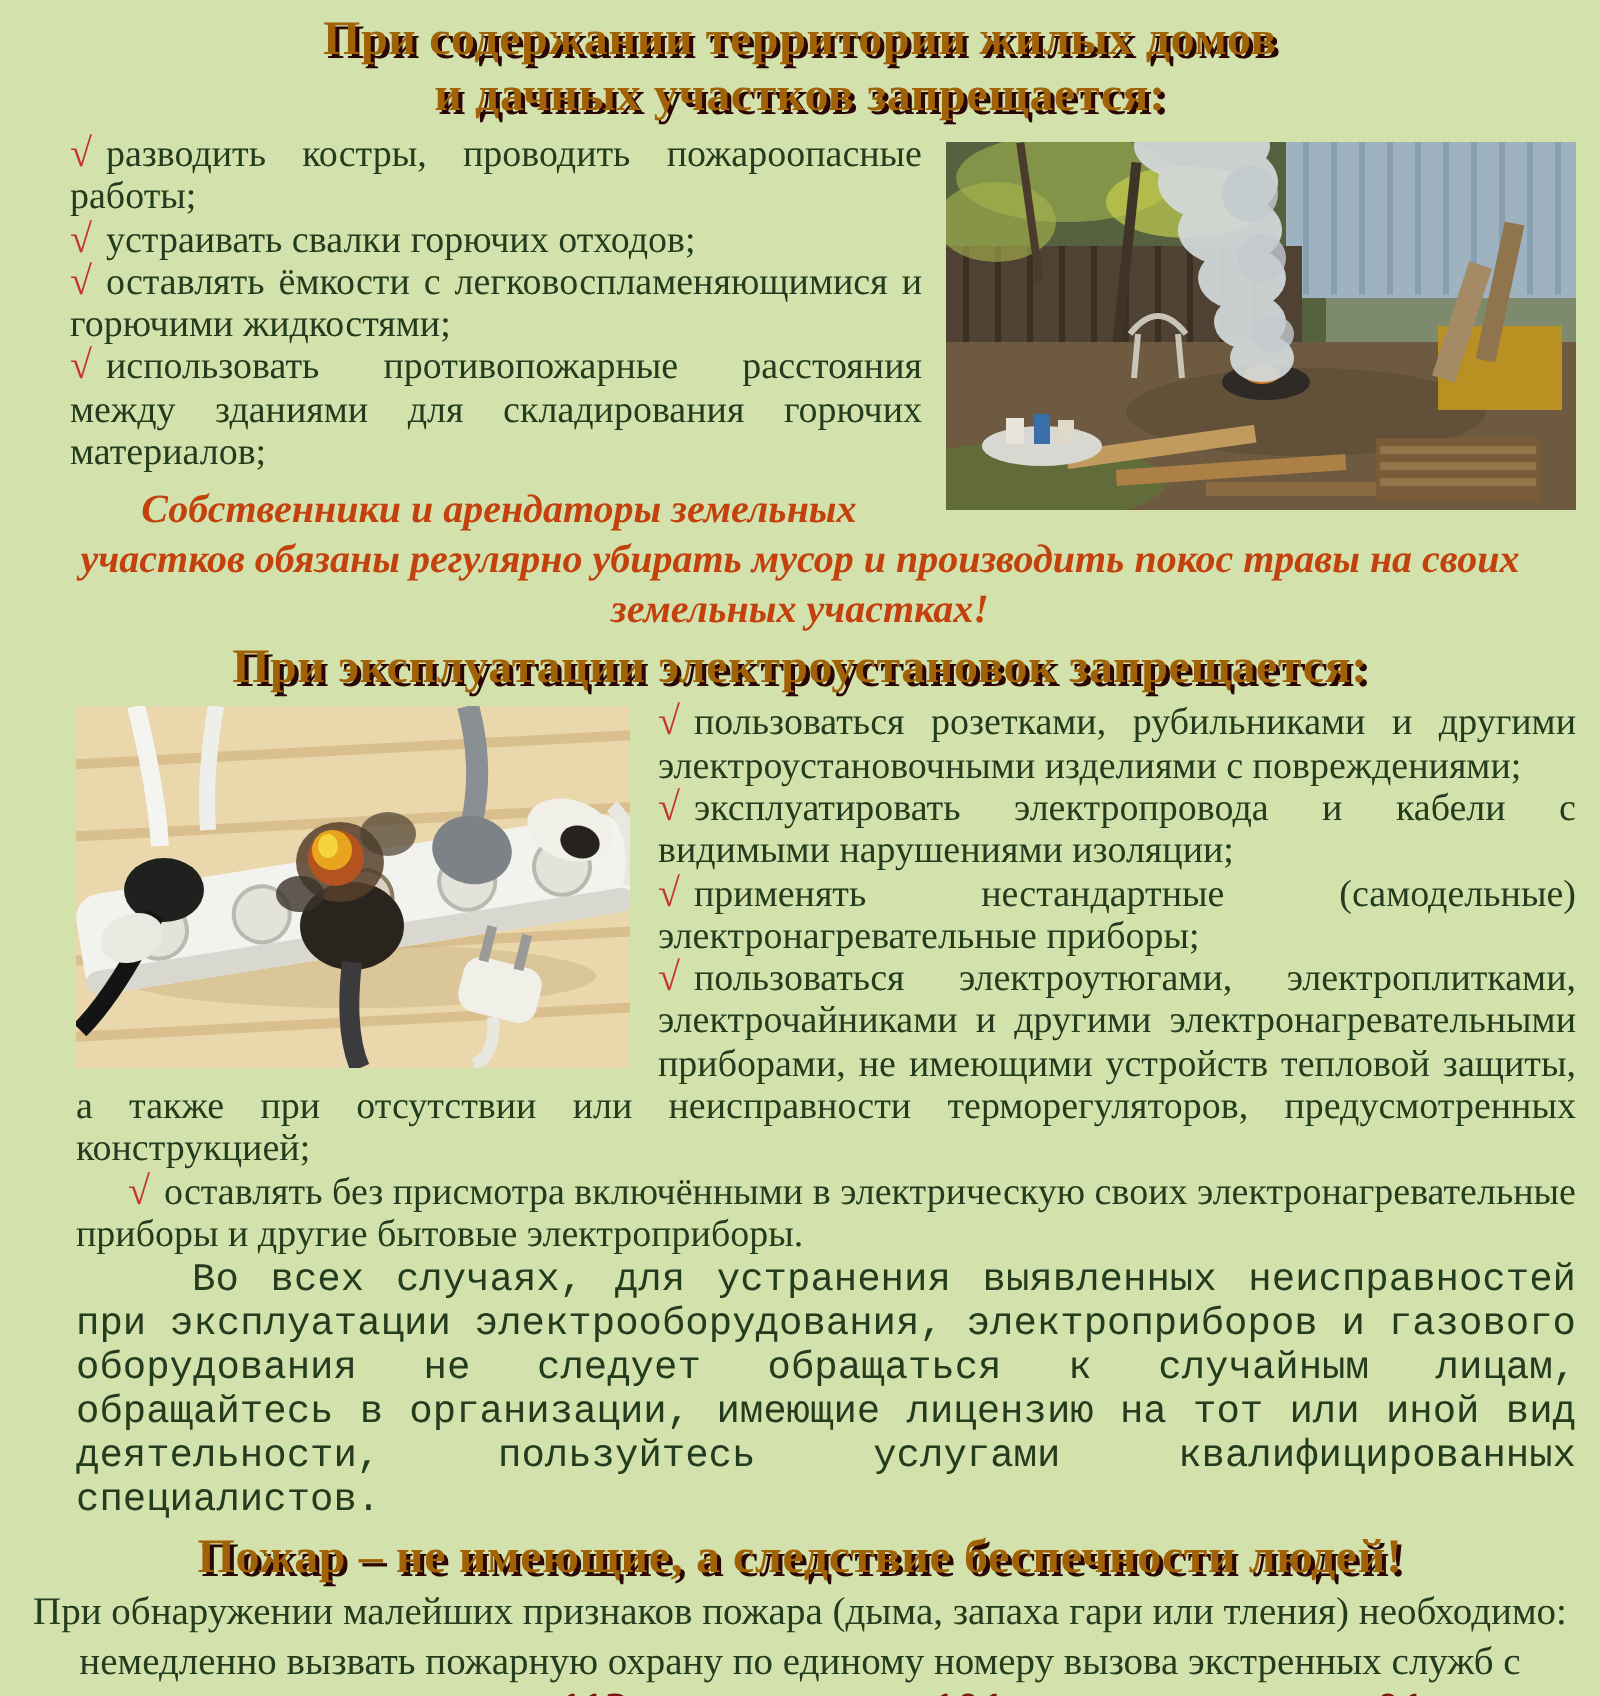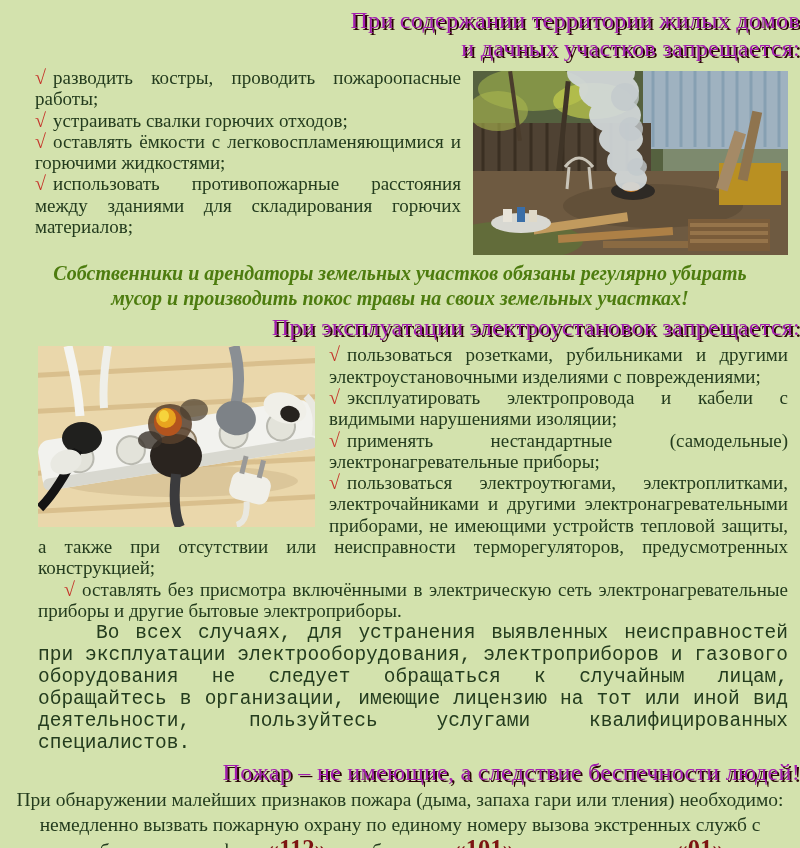--- a/index.html
+++ b/index.html
@@ -5,23 +5,23 @@
   html,body{margin:0;padding:0;}
   .page{
     position:relative;
     width:800px;height:848px;
     background:#d3e2ad;
     font-family:"Liberation Serif",serif;
     color:#243c1e;
     overflow:hidden;
   }
   .title{
-    margin:0;text-align:right;
-    font-weight:normal;font-size:24px;line-height:28px;
-    color:#a21caf;
+    margin:0;text-align:center;
+    font-weight:bold;font-size:24px;line-height:28px;
+    color:#a16207;
     text-shadow:2px 2px 0 #2a0606;
     letter-spacing:.3px;
   }
   .title-block{padding-top:6px;}
   .sec{overflow:visible;}
   .sec1{padding:5px 12px 0 35px;}
   .sec2{padding:3px 12px 0 38px;}
   .item{
     margin:0;text-align:justify;
     font-size:19px;line-height:21.3px;
@@ -29,23 +29,23 @@
   .check{
     color:#c5352b;font-weight:bold;
     font-size:20px;padding-right:7px;
   }
   .indent-sm{text-indent:26px;}
   .photo{border:0;}
   .photo1{float:right;width:315px;height:184px;margin:4px 0 6px 12px;}
   .photo2{float:left;width:277px;height:181px;margin:2px 14px 4px 0;}
   .photo svg{display:block;width:100%;height:100%;}
   .notice{
-    margin:24px auto 2px;max-width:724px;
+    margin:6px auto 2px;max-width:724px;
     text-align:center;font-style:italic;font-weight:bold;
-    color:#4d7c0f;font-size:20px;line-height:25px;
+    color:#c2410c;font-size:20px;line-height:25px;
   }
   .para{
     margin:1px 0 0;text-align:justify;
     font-size:19.5px;line-height:22px;text-indent:58px;font-family:Liberation Mono, monospace;
   }
   .title3{margin-top:4px;}
   .bottom{padding-top:2px;}
   .bottom p{margin:0;text-align:center;font-size:19.5px;line-height:24.5px;}
   .phones-line{line-height:27px;}
   .phone{
@@ -189,21 +189,21 @@
         <ellipse cx="128" cy="72" rx="10" ry="10" fill="#e8a41f"></ellipse>
         <ellipse cx="126" cy="70" rx="5" ry="6" fill="#f6d43c"></ellipse>
         <ellipse cx="156" cy="64" rx="14" ry="11" fill="#4a3e31" opacity=".7"></ellipse>
         <ellipse cx="112" cy="94" rx="12" ry="9" fill="#3a322a" opacity=".8"></ellipse>
       </svg>
     </div>
     <p class="item"><span class="check">√</span><span>пользоваться розетками, рубильниками и другими электроустановочными изделиями с повреждениями;</span></p>
     <p class="item"><span class="check">√</span><span>эксплуатировать электропровода и кабели с видимыми нарушениями изоляции;</span></p>
     <p class="item"><span class="check">√</span><span>применять нестандартные (самодельные) электронагревательные приборы;</span></p>
     <p class="item"><span class="check">√</span><span>пользоваться электроутюгами, электроплитками, электрочайниками и другими электронагревательными приборами, не имеющими устройств тепловой защиты, а также при отсутствии или неисправности терморегуляторов, предусмотренных конструкцией;</span></p>
-    <p class="item indent-sm"><span class="check">√</span><span>оставлять без присмотра включёнными в электрическую сеть электронагревательные приборы и другие бытовые электроприборы.</span></p>
+    <p class="item indent-sm"><span class="check">√</span><span>оставлять без присмотра включёнными в электрическую своих электронагревательные приборы и другие бытовые электроприборы.</span></p>
     <p class="para">Во всех случаях, для устранения выявленных неисправностей при эксплуатации электрооборудования, электроприборов и газового оборудования не следует обращаться к случайным лицам, обращайтесь в организации, имеющие лицензию на тот или иной вид деятельности, пользуйтесь услугами квалифицированных специалистов.</p>
   </div>
 
   <h2 class="title title3">Пожар – не имеющие, а следствие беспечности людей!</h2>
 
   <div class="bottom">
     <p>При обнаружении малейших признаков пожара (дыма, запаха гари или тления) необходимо:</p>
     <p>немедленно вызвать  пожарную охрану по единому номеру вызова экстренных служб с</p>
     <p class="phones-line"><span>любого вида телефона </span><span class="phone">«112»</span><span>, с мобильного </span><span class="phone">«101»</span><span>, со стационарного </span><span class="phone">«01»</span></p>
 

